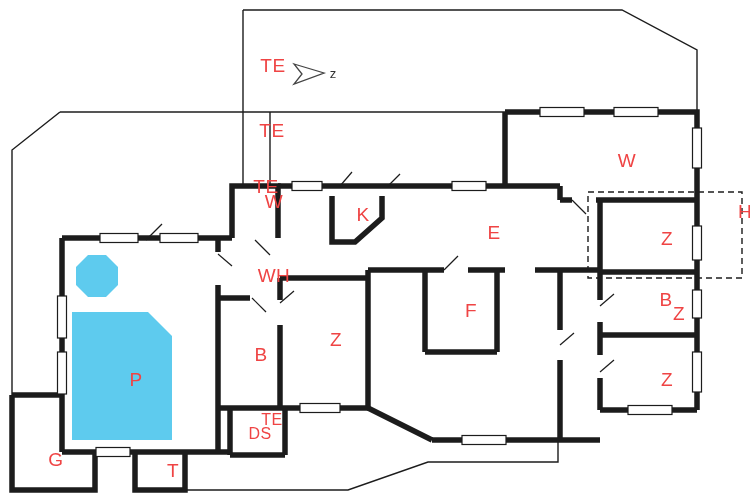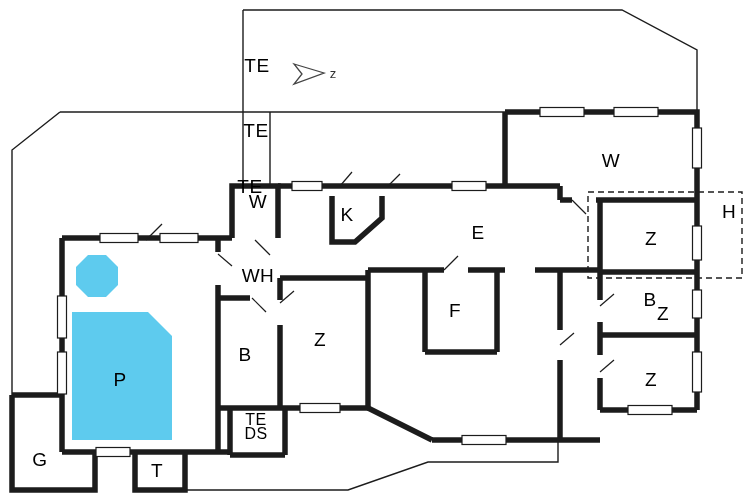--- a/index.html
+++ b/index.html
@@ -8,24 +8,25 @@
     width:750px;height:500px;
     background:#ffffff;
     overflow:hidden;
     font-family:"Liberation Sans", sans-serif;
   }
   .plan svg{position:absolute;left:0;top:0;}
   .lbl{
     position:absolute;
     transform:translate(-50%,-50%);
     font-size:19px;
-    color:#000000;
+    color:#ef4444;
     white-space:nowrap;
     letter-spacing:0.5px;
     user-select:none;
+    margin-left:16px;
   }
   .lbl.small{font-size:16px;}
   .north-letter{
     position:absolute;
     transform:translate(-50%,-50%);
     font-size:13px;
     color:#333;
   }
 </style>
 </head>
@@ -165,16 +166,16 @@
   <div class="lbl" style="left:663px;top:314px">Z</div>
   <div class="lbl" style="left:651px;top:380px">Z</div>
   <div class="lbl" style="left:320px;top:340px">Z</div>
   <div class="lbl" style="left:245px;top:355px">B</div>
   <div class="lbl" style="left:455px;top:311px">F</div>
   <div class="lbl" style="left:258px;top:276px">WH</div>
   <div class="lbl" style="left:120px;top:380px">P</div>
   <div class="lbl" style="left:40px;top:460px">G</div>
   <div class="lbl" style="left:157px;top:471px">T</div>
   <div class="lbl small" style="left:256px;top:420px">TE</div>
-  <div class="lbl small" style="left:256px;top:434px">DS</div>
+  <div class="lbl small" style="left:244px;top:434px">DS</div>
 
   <div class="north-letter" style="left:333px;top:73px">z</div>
 </div>
 
 </body></html>

